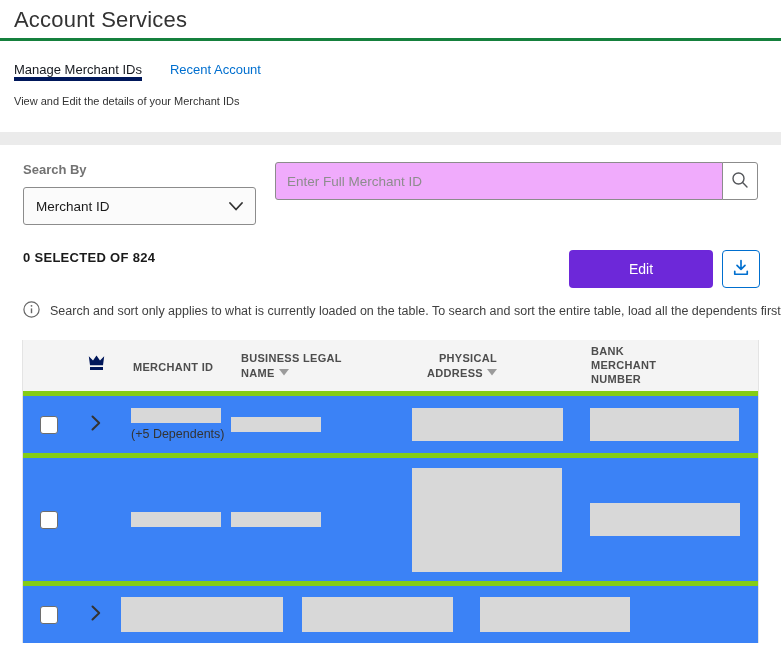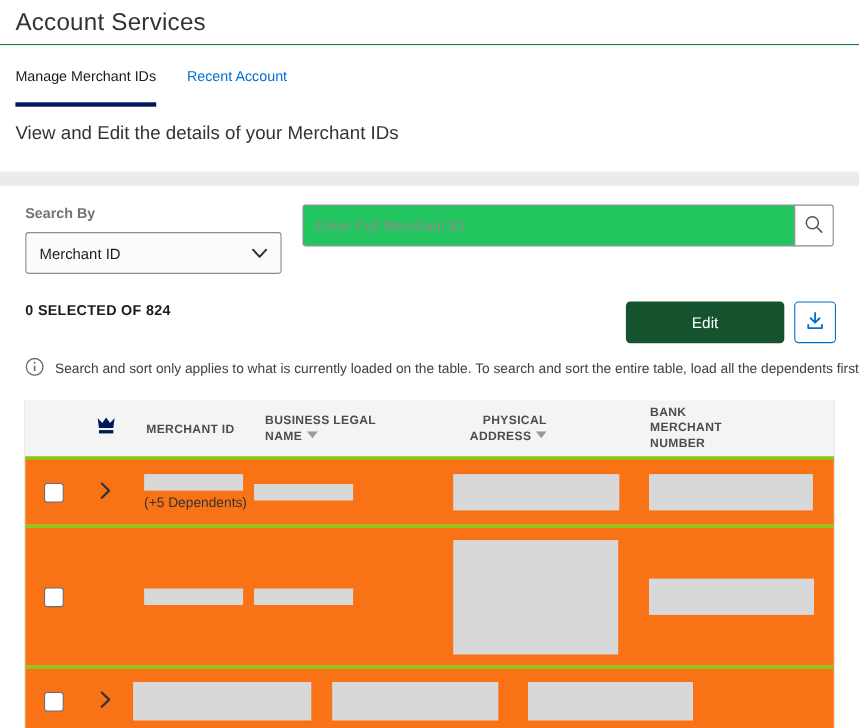--- a/index.html
+++ b/index.html
@@ -3,78 +3,78 @@
 <meta charset="utf-8">
 <style>
   * { box-sizing: border-box; }
   html,body { margin:0; padding:0; }
   body {
     width:781px; height:662px; overflow:hidden; background:#fff;
     font-family:"Liberation Sans", sans-serif; color:#333; position:relative;
   }
 
   
-  .page-header { height:41px; border-bottom:1px solid #15803d; padding:7px 14px 0; }
+  .page-header { height:41px; border-bottom:3px solid #15803d; padding:7px 14px 0; }
   .page-title { font-size:22px; font-weight:400; color:#333; margin:0; letter-spacing:.2px; }
 
   
   .tabs { margin:0 14px; padding-top:21px; display:flex; gap:28px; }
-  .tab { font-size:13px; padding-bottom:16px; cursor:pointer; line-height:15px; }
+  .tab { font-size:13px; cursor:pointer; line-height:15px; }
   .tab.active { color:#16191f; border-bottom:4px solid #00175a; }
   .tab.inactive { color:#006fcf; }
 
-  .subtitle { margin:14px 14px 12px; font-size:17px; color:#333; }
+  .subtitle { margin:14px 14px 12px; font-size:11px; color:#333; }
 
   .section-strip { margin-top:25px; height:13px; background:#ebebeb; }
 
   
   .search-row { margin:17px 23px 0; display:flex; gap:19px; }
   .field-label { font-size:13px; font-weight:bold; color:#737373; margin-bottom:10px; }
   .group-searchby { width:233px; }
   .group-term { flex:1; }
   .select-box {
     height:38px; border:1px solid #8c8c8c; border-radius:3px; background:#fbfbfb;
     display:flex; align-items:center; justify-content:space-between;
     padding:0 12px; font-size:13.5px; color:#1a1a1a; cursor:pointer;
   }
   .term-wrap { display:flex; }
   .term-input {
     flex:1; height:38px; border:1px solid #8c8c8c; border-radius:3px 0 0 3px;
-    background:#22c55e; padding:0 11px; font-size:13.5px; color:#1a1a1a;
+    background:#f0abfc; padding:0 11px; font-size:13.5px; color:#1a1a1a;
     font-family:"Liberation Sans", sans-serif; outline:none;
   }
   .term-input::placeholder { color:#8d8d8d; }
   .search-btn {
     width:36px; height:38px; margin-left:-1px; border:1px solid #8c8c8c;
     border-radius:0 3px 3px 0; background:#fff; display:flex; align-items:center;
     justify-content:center; cursor:pointer; padding:0;
   }
 
   
   .selection-row { margin:25px 21px 0 23px; display:flex; align-items:flex-start; }
   .selection-summary { font-size:13px; font-weight:bold; letter-spacing:.3px; color:#1a1a1a; }
   .flex-spacer { flex:1; }
   .edit-btn {
-    width:144px; height:38px; background:#14532d; border:none; border-radius:4px;
+    width:144px; height:38px; background:#6d28d9; border:none; border-radius:4px;
     color:#fff; font-size:14px; font-family:"Liberation Sans", sans-serif; cursor:pointer;
   }
   .download-btn {
     width:38px; height:38px; margin-left:9px; border:1px solid #006fcf; border-radius:4px;
     background:#fff; display:flex; align-items:center; justify-content:center; cursor:pointer; padding:0;
   }
 
   
   .note-row { margin:13px 23px 0; display:flex; align-items:center; gap:10px;
     font-size:12.5px; color:#404040; white-space:nowrap; }
 
   
   .merchant-table { margin:19px 0 0 22px; width:737px;
     border-left:1px solid #e4e4e4; border-right:1px solid #e4e4e4; }
   .t-header { height:51px; background:#f4f4f4; display:flex; align-items:center; }
-  .t-row { display:flex; align-items:center; border-top:3px solid #84cc16; background:#f97316; }
+  .t-row { display:flex; align-items:center; border-top:5px solid #84cc16; background:#3b82f6; }
   .col-check { width:48px; padding-left:17px; flex-shrink:0; }
   .col-expand { width:50px; display:flex; justify-content:center; flex-shrink:0; }
   .col-merchant { width:110px; padding-left:10px; flex-shrink:0; }
   .col-business { width:172px; flex-shrink:0; }
   .col-physical { width:178px; padding-left:9px; flex-shrink:0; }
   .col-bank { flex:1; padding-left:9px; }
   .t-header .col-merchant { padding-left:12px; }
   .t-header .col-business { padding-left:10px; }
   .t-header .col-physical { padding-left:16px; }
   .t-header .col-bank { padding-left:10px; }

